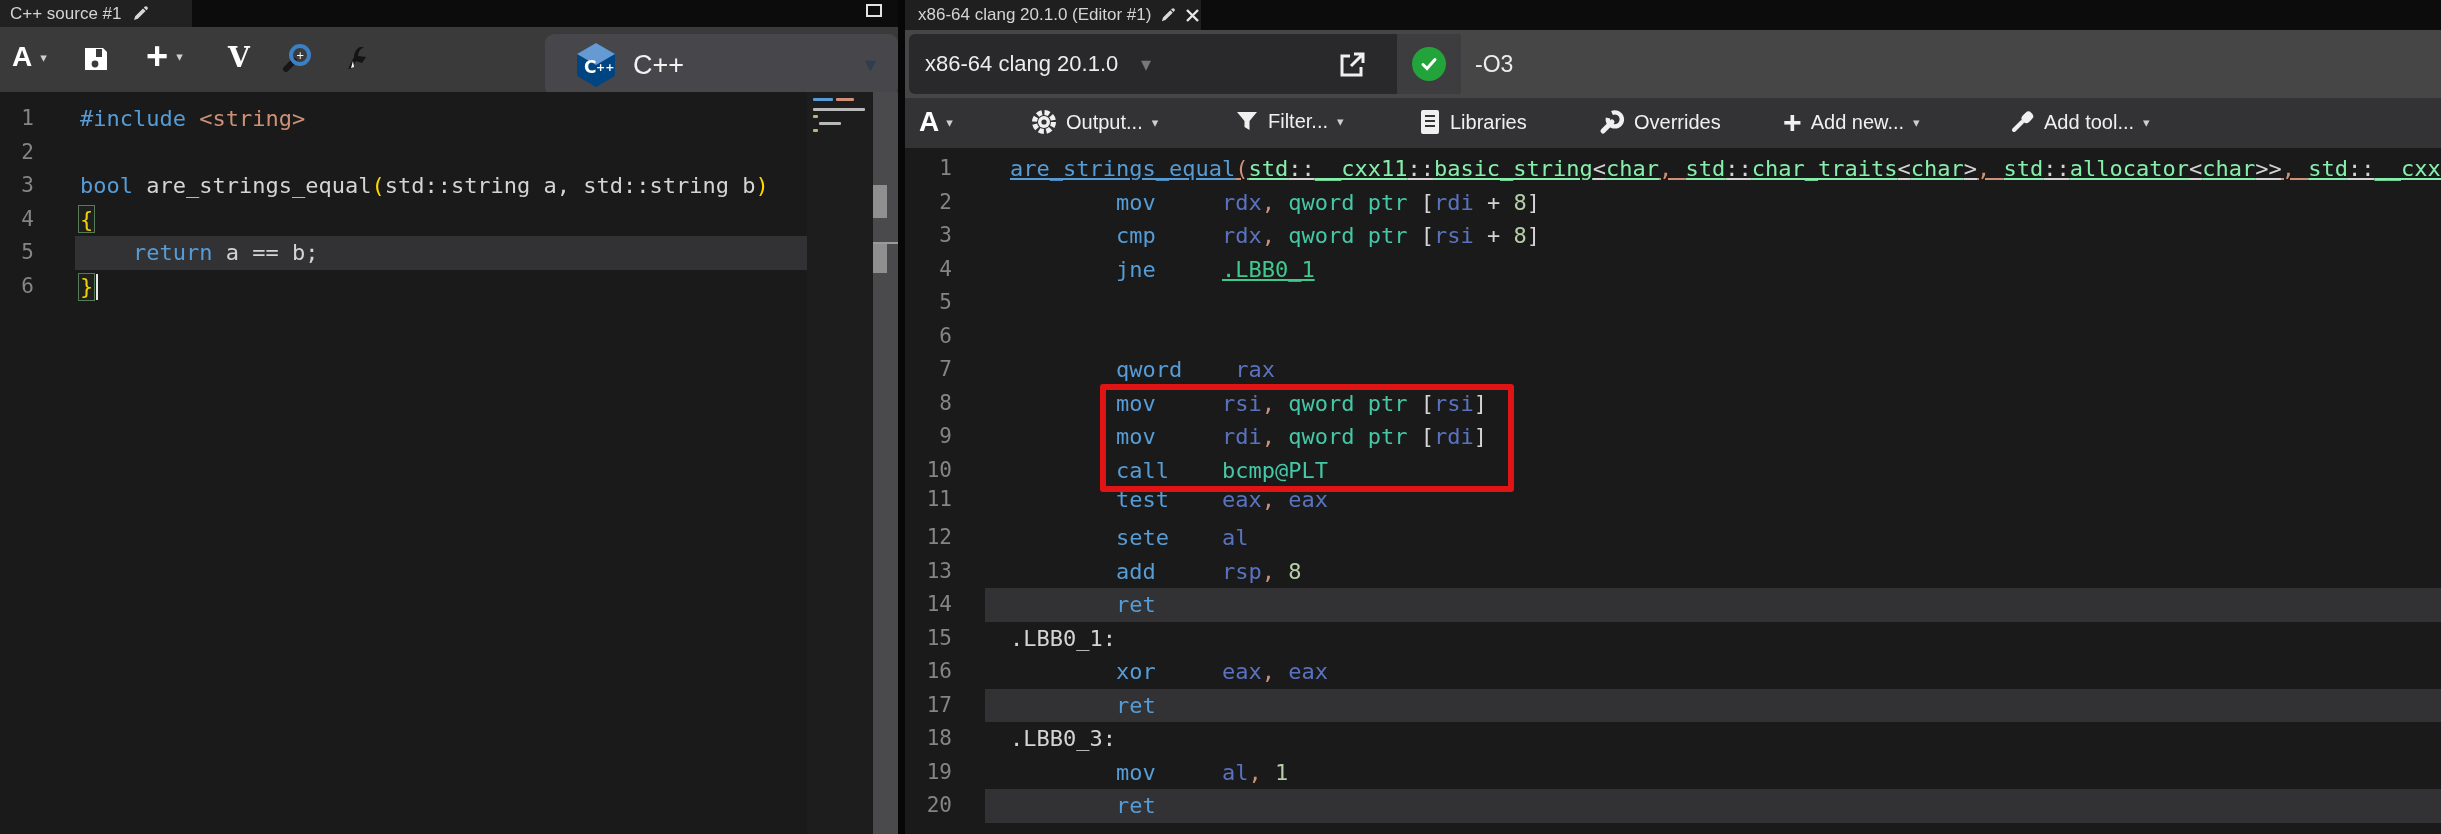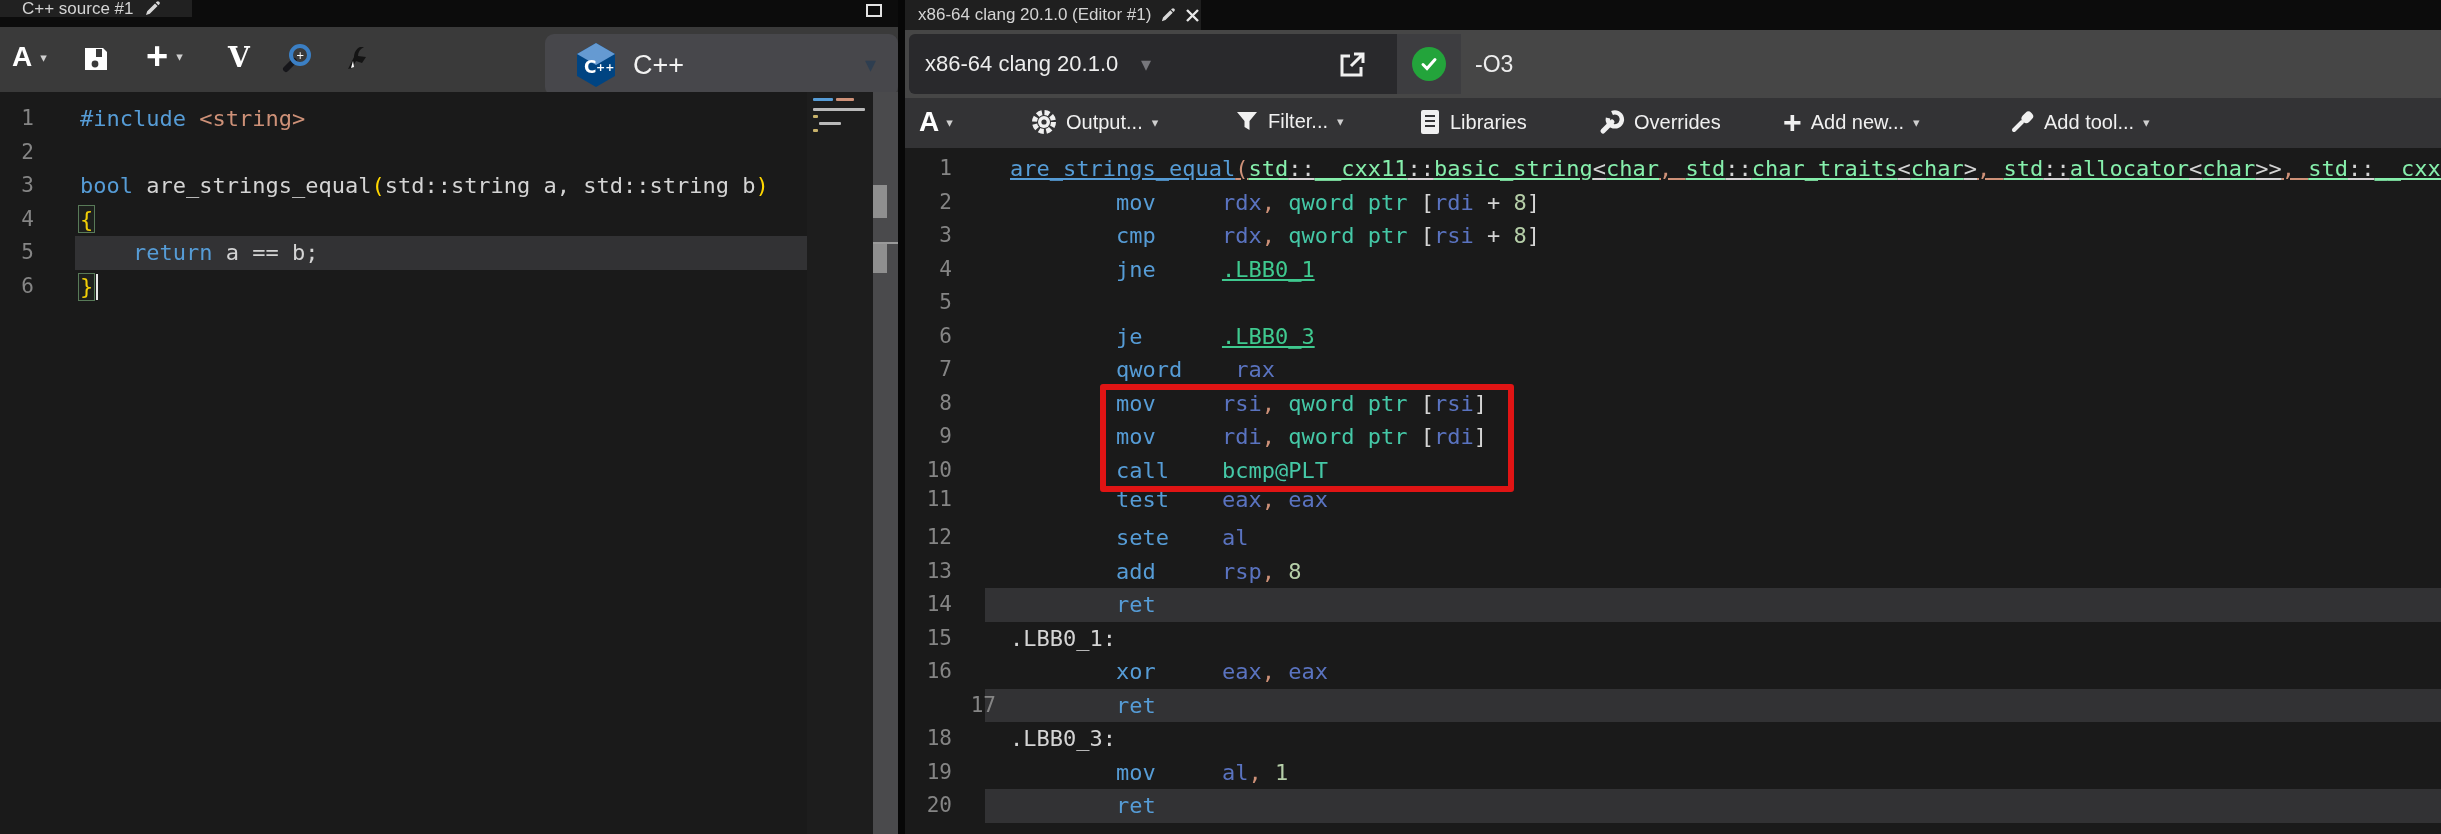--- a/index.html
+++ b/index.html
@@ -71,21 +71,21 @@
   svg { display:block; }
 </style>
 </head>
 <body>
 
 <div id="stage">
 
   <div class="abs" style="left:0;top:0;width:898px;height:834px;">
 
     <div class="abs tabstrip" style="left:0;top:0;width:898px;height:27px;">
-      <div class="abs tab" style="left:0;top:0;width:192px;height:17px;padding-left:22px;">
+      <div class="abs tab" style="left:0;top:0;width:192px;height:27px;padding-left:10px;">
         <span class="tab-title">C++ source #1</span>
         <span class="icon-btn" style="margin-left:10px;">
           <svg width="16" height="16" viewBox="0 0 16 16">
               <path d="M2 14 L3.2 10.2 L11 2.4 L13.6 5 L5.8 12.8 Z M11.8 1.6 L14.4 4.2 L15.2 3.4 A1 1 0 0 0 12.6 0.8 Z" fill="#d8d8d8"></path>
             </svg>
         </span>
       </div>
       <div class="abs" style="left:866px;top:4px;width:16px;height:13px;border:2px solid #e2e2e2;"></div>
     </div>
 
@@ -315,21 +315,20 @@
         </div>
         <div class="eline" style="top: 104.65px; height: 33.55px; line-height: 33.55px;">
           <span class="lnum" style="width: 47px; line-height: 33.55px;">4</span>
           <span class="lcode code-font" style="left: 105px; line-height: 33.55px;"><span class="pl">        </span><span class="mn">jne</span><span class="pl">     </span><span class="lblref">.LBB0_1</span></span>
         </div>
         <div class="eline" style="top: 138.2px; height: 33.55px; line-height: 33.55px;">
           <span class="lnum" style="width: 47px; line-height: 33.55px;">5</span>
         </div>
         <div class="eline" style="top: 171.75px; height: 33.55px; line-height: 33.55px;">
           <span class="lnum" style="width: 47px; line-height: 33.55px;">6</span>
-          <span class="lcode code-font" style="left: 105px; line-height: 33.55px;"><span class="pl">        </span><span class="mn">je</span><span class="pl">      </span><span class="lblref">.LBB0_3</span></span>
         </div>
         <div class="eline" style="top: 205.3px; height: 33.55px; line-height: 33.55px;">
           <span class="lnum" style="width: 47px; line-height: 33.55px;">7</span>
           <span class="lcode code-font" style="left: 105px; line-height: 33.55px;"><span class="pl">        </span><span class="mn">qword</span><span class="pl">    </span><span class="reg">rax</span></span>
         </div>
         <div class="eline" style="top: 238.85px; height: 33.55px; line-height: 33.55px;">
           <span class="lnum" style="width: 47px; line-height: 33.55px;">8</span>
           <span class="lcode code-font" style="left: 105px; line-height: 33.55px;"><span class="pl">        </span><span class="mn">mov</span><span class="pl">     </span><span class="reg">rsi</span><span class="pun">, </span><span class="mem">qword ptr</span><span class="pl"> [</span><span class="reg">rsi</span><span class="pl">]</span></span>
         </div>
         <div class="eline" style="top: 272.4px; height: 33.55px; line-height: 33.55px;">
@@ -360,21 +359,21 @@
         <div class="eline" style="top: 473.7px; height: 33.55px; line-height: 33.55px;">
           <span class="lnum" style="width: 47px; line-height: 33.55px;">15</span>
           <span class="lcode code-font" style="left: 105px; line-height: 33.55px;"><span class="lbldef">.LBB0_1:</span></span>
         </div>
         <div class="eline" style="top: 507.25px; height: 33.55px; line-height: 33.55px;">
           <span class="lnum" style="width: 47px; line-height: 33.55px;">16</span>
           <span class="lcode code-font" style="left: 105px; line-height: 33.55px;"><span class="pl">        </span><span class="mn">xor</span><span class="pl">     </span><span class="reg">eax</span><span class="pun">, </span><span class="reg">eax</span></span>
         </div>
         <div class="hlband" style="left: 80px; top: 540.8px; width: 1456px; height: 33.55px;"></div>
         <div class="eline" style="top: 540.8px; height: 33.55px; line-height: 33.55px;">
-          <span class="lnum" style="width: 47px; line-height: 33.55px; margin-left: 44px;">17</span>
+          <span class="lnum" style="width: 47px; line-height: 33.55px;">17</span>
           <span class="lcode code-font" style="left: 105px; line-height: 33.55px;"><span class="pl">        </span><span class="mn">ret</span></span>
         </div>
         <div class="eline" style="top: 574.35px; height: 33.55px; line-height: 33.55px;">
           <span class="lnum" style="width: 47px; line-height: 33.55px;">18</span>
           <span class="lcode code-font" style="left: 105px; line-height: 33.55px;"><span class="lbldef">.LBB0_3:</span></span>
         </div>
         <div class="eline" style="top: 607.9px; height: 33.55px; line-height: 33.55px;">
           <span class="lnum" style="width: 47px; line-height: 33.55px;">19</span>
           <span class="lcode code-font" style="left: 105px; line-height: 33.55px;"><span class="pl">        </span><span class="mn">mov</span><span class="pl">     </span><span class="reg">al</span><span class="pun">, </span><span class="num">1</span></span>
         </div>

